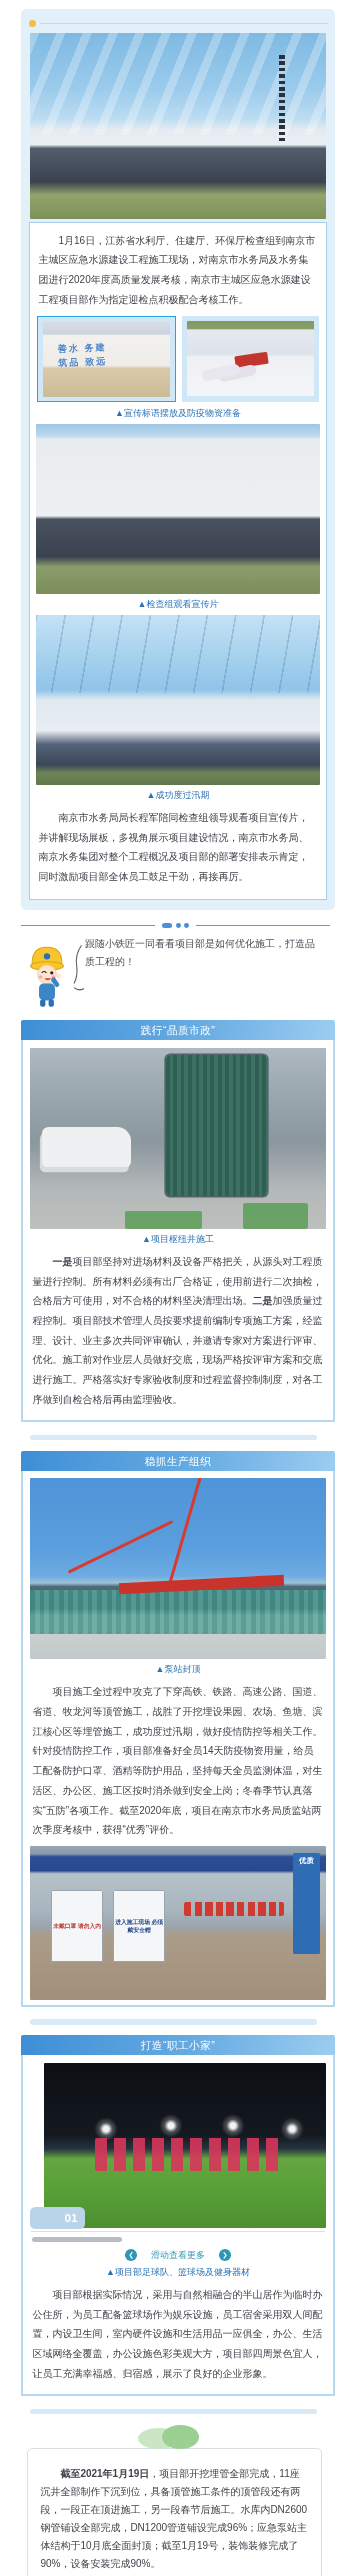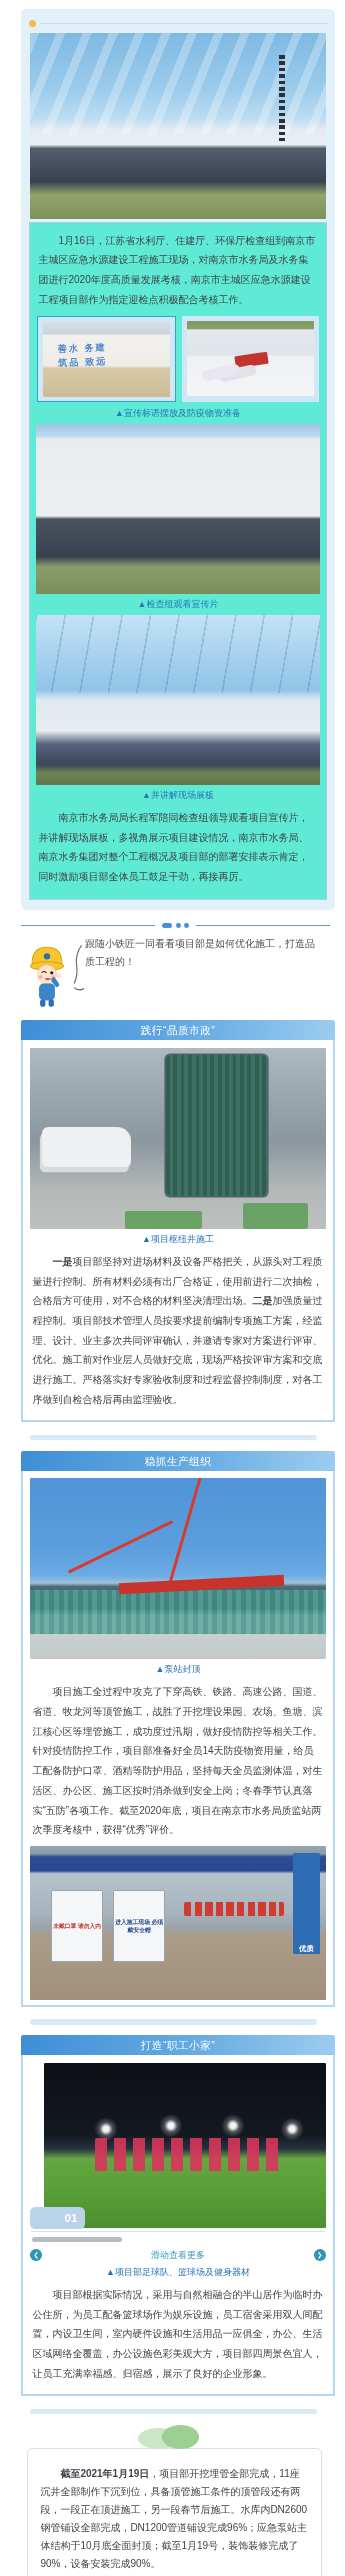--- a/index.html
+++ b/index.html
@@ -4,21 +4,21 @@
 <style>
   html,body{margin:0;padding:0;background:#ffffff;}
   body{width:346px;font-family:"Liberation Sans", sans-serif;color:#3f434a;}
   .page{width:346px;min-height:2576px;background:#ffffff;overflow:hidden;}
 
   
   .panel1{margin:9px 11px 0 21px;background:#e2f0fa;border-radius:5.3px;padding-bottom:9.6px;}
   .dotline{display:flex;align-items:center;padding:10.6px 7.4px 6.4px 8px;}
   .dot{width:7px;height:7px;border-radius:50%;background:#f6bc45;flex:0 0 auto;}
   .dotline .hline{flex:1;height:1.1px;background:#c3ddef;margin-left:4.2px;}
-  .whitebox{margin:3.2px 8px 0 8px;background:#5eead4;border:0.5px solid #a6cfec;padding:1.1px 6.4px 6.4px 6.4px;}
+  .whitebox{margin:3.2px 8px 0 8px;background:#ffffff;border:0.5px solid #a6cfec;padding:1.1px 6.4px 6.4px 6.4px;}
 
   .para{font-size:10px;line-height:19.7px;text-indent:2em;margin:6.4px 2.1px;color:#3f434a;}
   .caption{font-size:9px;line-height:12.7px;color:#2873b8;text-align:center;margin:4.2px 0;}
 
   
   .ph{position:relative;overflow:hidden;border-radius:1.1px;}
   .ph-main{height:186px;margin:0 9px;background:
     linear-gradient(180deg,#7fb9e2 0%,#9bcbec 30%,#bcdcf2 46%,#e4ebf1 52%,#e9eef2 60%,#535d6b 62%,#3a4250 80%,#93a46b 87%,#7c9159 100%);}
   .canopy-stripes{position:absolute;left:0;top:0;width:100%;height:55%;
     background:repeating-linear-gradient(112deg,rgba(255,255,255,.28) 0 8.5px,rgba(255,255,255,0) 8.5px 24.4px);}
@@ -83,37 +83,37 @@
     linear-gradient(180deg,#97a7b2 0%,#8a9caa 5%,#2d4f97 7%,#27488f 16%,#b6c2ca 18%,#a9b5be 42%,#9aa5ae 52%,#ab9c89 58%,#a18f7a 100%);}
   .poster{position:absolute;top:28%;width:17%;height:46%;background:#f4f6f7;border:1.1px solid #9aa4ab;border-radius:1.6px;
     display:flex;align-items:center;justify-content:center;text-align:center;}
   .poster.pA{left:7%;}
   .poster.pB{left:28%;}
   .poster span{font-size:5.8px;line-height:8px;color:#27488f;font-weight:bold;padding:1.1px;}
   .poster.pA span{color:#c03a34;}
   .helmets{position:absolute;left:52%;top:36%;width:34%;height:9%;
     background:repeating-linear-gradient(90deg,#cf3a31 0 7.4px,rgba(0,0,0,0) 7.4px 10.6px);border-radius:2.1px;}
   .bboard{position:absolute;right:2%;top:4%;width:9%;height:66%;background:#2e6cb4;border-radius:1.6px;
-    color:#fff;font-size:7.4px;font-weight:bold;display:flex;align-items:flex-end;justify-content:center;padding-top:3.2px;box-sizing:border-box;}
+    color:#fff;font-size:7.4px;font-weight:bold;display:flex;align-items:flex-start;justify-content:center;padding-top:3.2px;box-sizing:border-box;}
 
   
   .gallery{position:relative;padding-left:14px;}
   .ph-football{height:165px;background:
     radial-gradient(circle at 22% 40%, rgba(255,255,255,.95) 0 2.7px, rgba(255,255,255,.25) 6.4px, rgba(0,0,0,0) 11.7px),
     radial-gradient(circle at 45% 38%, rgba(255,255,255,.95) 0 2.7px, rgba(255,255,255,.25) 6.4px, rgba(0,0,0,0) 11.7px),
     radial-gradient(circle at 67% 38%, rgba(255,255,255,.95) 0 2.7px, rgba(255,255,255,.25) 6.4px, rgba(0,0,0,0) 11.7px),
     radial-gradient(circle at 88% 40%, rgba(255,255,255,.95) 0 2.7px, rgba(255,255,255,.25) 6.4px, rgba(0,0,0,0) 11.7px),
     linear-gradient(180deg,#0c0f14 0%,#141920 44%,#273340 52%,#65a642 58%,#58a037 76%,#4d8f2f 100%);}
   .team-row{position:absolute;left:18%;top:46%;width:66%;height:20%;
     background:repeating-linear-gradient(90deg,#d8365a 0 11.7px,rgba(0,0,0,0) 11.7px 19px);border-radius:2.1px;opacity:.9;}
   .badge{position:absolute;left:0;bottom:-1.1px;width:29px;height:22px;background:#b9d3e8;border-radius:5.3px;
     color:#ffffff;font-size:11.7px;font-weight:bold;display:flex;align-items:center;justify-content:center;padding-left:26px;}
   .track{height:1.6px;background:#cfe4f4;margin:3.2px 1.1px 0 1.1px;}
   .thumb{width:90px;height:5.8px;background:#b6bdc5;border-radius:3.2px;margin:4.2px 0 0 2.1px;}
-  .swipe-row{display:flex;align-items:center;justify-content:space-between;gap:14px;margin:6.4px 0 1.1px 0;}
+  .swipe-row{display:flex;align-items:center;justify-content:center;gap:14px;margin:6.4px 0 1.1px 0;}
   .arrow{width:11.7px;height:11.7px;border-radius:50%;background:#2f97b5;color:#ffffff;font-size:6.4px;
     display:flex;align-items:center;justify-content:center;line-height:11.7px;}
   .swipe-text{font-size:9px;color:#2f97b5;}
 
   
   .soft-divider{width:287px;height:5.3px;background:#d8eaf8;border-radius:3.2px;margin:12.7px auto 10.6px auto;}
   .hill{position:relative;height:16px;margin:3.2px auto 6.4px auto;width:85px;}
   .hill:before{content:"";position:absolute;left:7.4px;top:3.2px;width:42px;height:21px;border-radius:50%;background:#cbe6c4;}
   .hill:after{content:"";position:absolute;left:31px;top:0;width:37px;height:24.4px;border-radius:50%;background:#9ccf92;}
 
@@ -155,21 +155,21 @@
       </div>
       <p class="caption">▲宣传标语摆放及防疫物资准备</p>
 
 
       <div class="ph ph-standing"></div>
       <p class="caption">▲检查组观看宣传片</p>
 
       <div class="ph ph-tentin">
         <div class="ridge"></div>
       </div>
-      <p class="caption">▲并讲解现场展板</p>
+      <p class="caption">▲成功度过汛期</p>
 
       <p class="para">南京市水务局局长程军陪同检查组领导观看项目宣传片，并讲解现场展板，多视角展示项目建设情况，南京市水务局、南京水务集团对整个工程概况及项目部的部署安排表示肯定，同时激励项目部全体员工鼓足干劲，再接再厉。</p>
     </div>
   </section>
 
   <div class="dots-divider">
     <span class="dline"></span>
     <span class="dgroup">
       <span class="pill"></span>
         <span class="cdot"></span>

